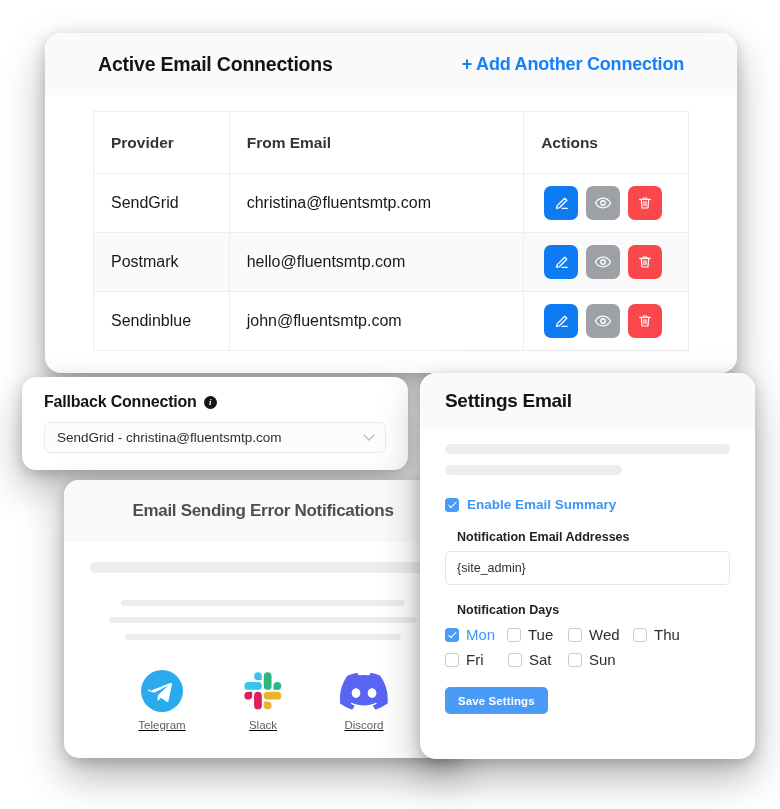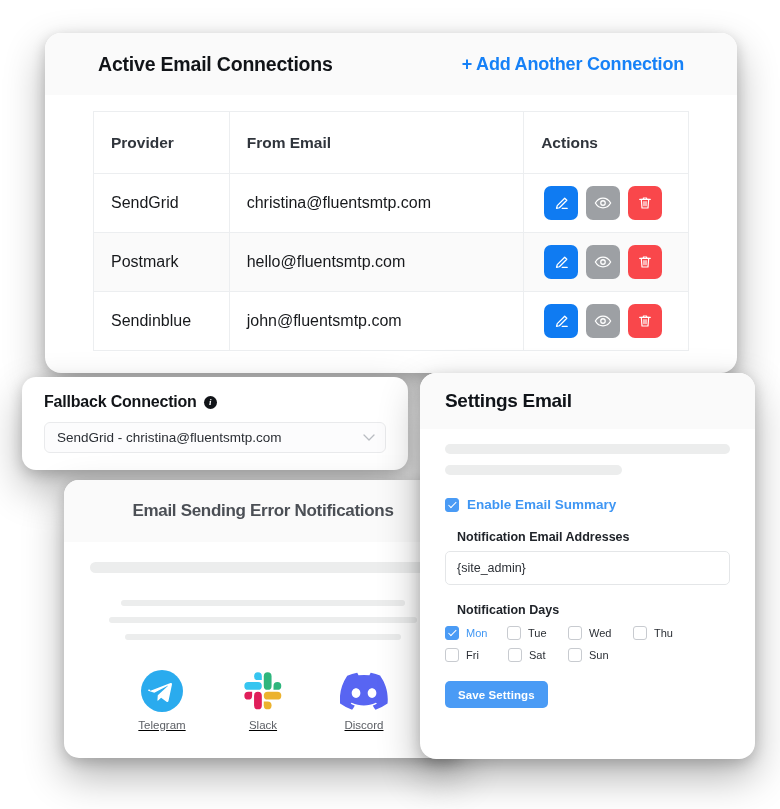--- a/index.html
+++ b/index.html
@@ -131,21 +131,21 @@
   .field-lbl { font-size: 12.5px; font-weight: bold; color: #20242a; margin-top: 18px; padding-left: 12px; }
   .text-input {
     margin-top: 7px; height: 29px; border: 1px solid #e4e6e8; border-radius: 5px;
     background:#fff; display:flex; align-items:center; padding: 16px 11px;
     font-size: 12.5px; color: #2c3036; cursor: text;
   }
 
   .days-grid { margin-top: 9px; }
   .days-row { display:flex; align-items:center; margin-top: 8px; }
   .day { display:flex; align-items:center; gap: 7px; cursor:pointer; }
-  .day-lbl { font-size: 11px; color: #2b2f35; }
+  .day-lbl { font-size: 15px; color: #2b2f35; }
   .day-lbl.sel { color: #3f96f3; }
   .r1 .day:nth-child(1){ width: 62px; }
   .r1 .day:nth-child(2){ width: 61px; }
   .r1 .day:nth-child(3){ width: 65px; }
   .r2 .day:nth-child(1){ width: 63px; }
   .r2 .day:nth-child(2){ width: 60px; }
 
   .save-btn {
     margin-top: 19px; display:inline-flex; align-items:center; justify-content:center;
     height: 27px; padding: 0 13px; border-radius: 5px;

